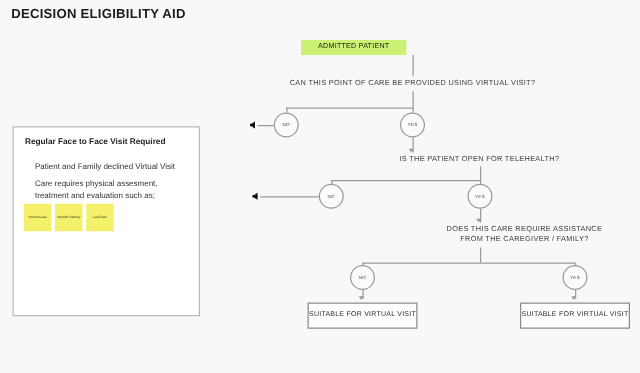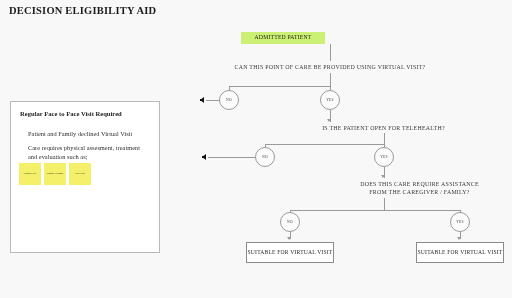--- a/index.html
+++ b/index.html
@@ -2,21 +2,21 @@
 <html><head>
 <meta charset="utf-8">
 <style>
   * { box-sizing: border-box; margin: 0; padding: 0; }
   html, body {
     width: 512px; height: 298px;
     background: #f8f8f8;
     font-family: "Liberation Sans", sans-serif;
     overflow: hidden;
   }
-  #canvas { position: relative; width: 488px; height: 298px; font-family: Liberation Serif, serif; }
+  #canvas { position: relative; width: 488px; height: 298px; }
 
   
   .page-title {
     position: absolute; left: 9px; top: 5px;
     font-size: 10.5px; font-weight: bold; letter-spacing: 0.2px;
     color: #1c1c1c;
   }
 
   
   .info-panel {

